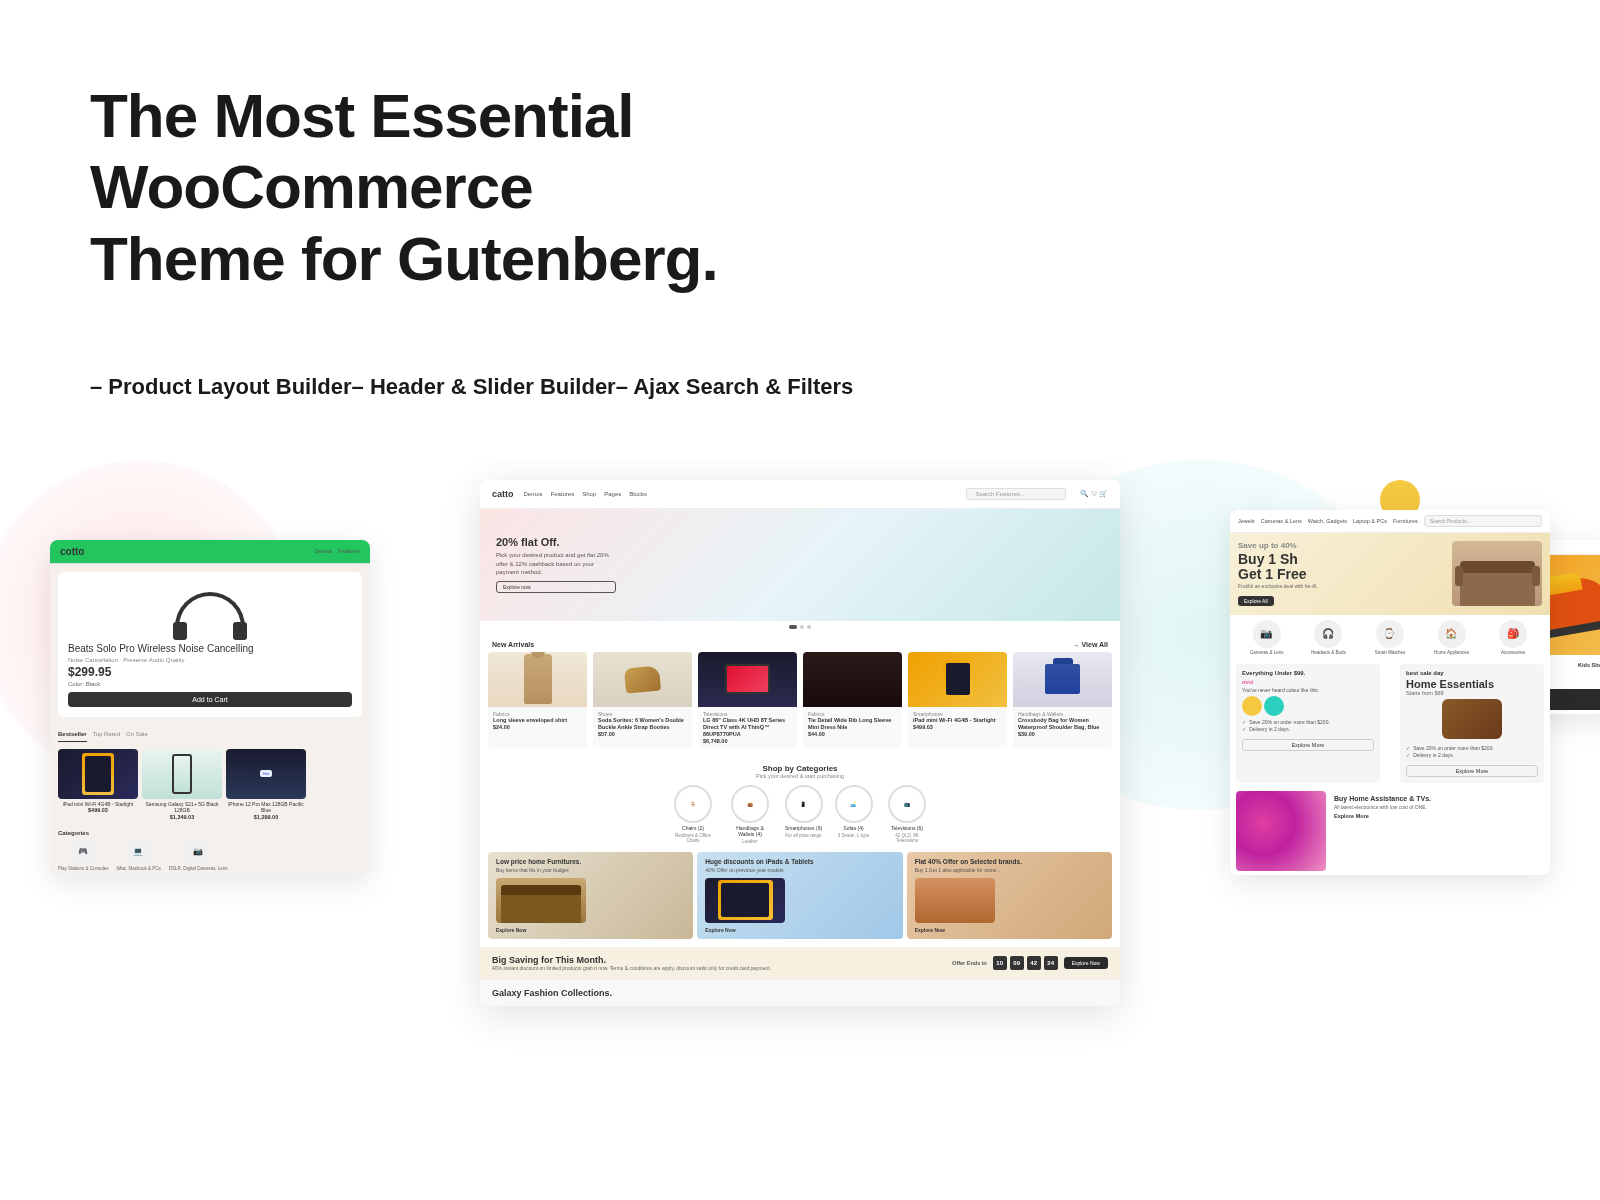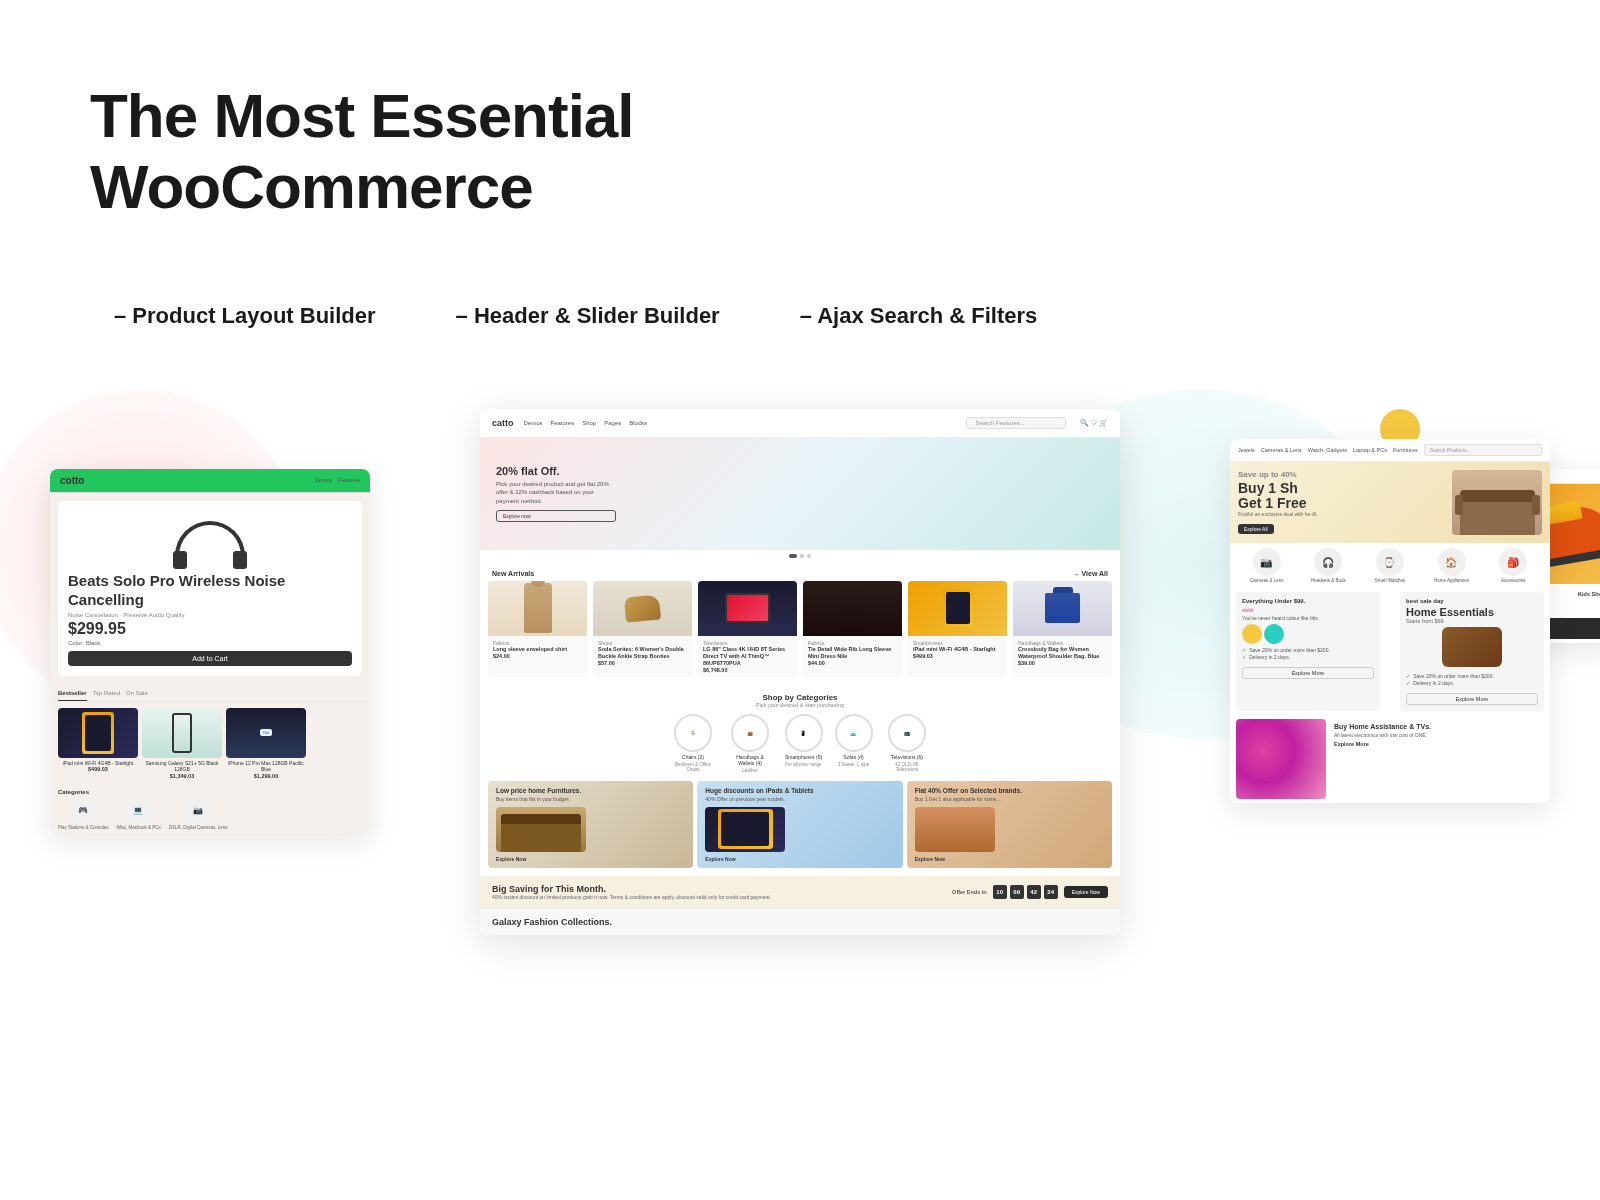--- a/index.html
+++ b/index.html
@@ -28,23 +28,21 @@
       font-weight: 800;
       color: #1a1a1a;
       line-height: 1.15;
       max-width: 800px;
       letter-spacing: -1px;
     }
 
     
     .features-row {
       display: flex;
-      gap: 80px;
       padding: 40px 98px 60px 90px;
-      margin-left: 24px;
     }
 
     .feature-item {
       font-size: 22px;
       font-weight: 700;
       color: #1a1a1a;
     }
 
     
     .screenshots-container {
@@ -519,34 +517,34 @@
     }
 
     .featured-product {
       background: #fff;
       margin: 8px;
       border-radius: 6px;
       padding: 10px;
     }
 
     .product-featured-name {
-      font-size: 15px;
-      font-weight: 700;
+      font-size: 10px;
+      font-weight: 400;
       color: #333;
       line-height: 1.3;
     }
 
     .product-featured-sub {
       font-size: 6px;
       color: #888;
       margin: 2px 0;
     }
 
     .product-featured-price {
-      font-size: 16px;
+      font-size: 12px;
       font-weight: 700;
       color: #333;
     }
 
     .product-featured-color {
       font-size: 6px;
       color: #666;
       margin: 2px 0;
     }
 
@@ -1096,20 +1094,21 @@
     }
   </style>
 </head>
 <body>
 
 <div class="page-wrapper">
 
   <div class="hero-section">
     <h1 class="hero-title">
       <span>The Most Essential WooCommerce</span><br>
+      <span>Theme for Gutenberg.</span>
     </h1>
   </div>
 
   <div class="features-row">
     <span class="feature-item">– Product Layout Builder</span>
     <span class="feature-item">– Header &amp; Slider Builder</span>
     <span class="feature-item">– Ajax Search &amp; Filters</span>
   </div>
 
   <div class="screenshots-container">

